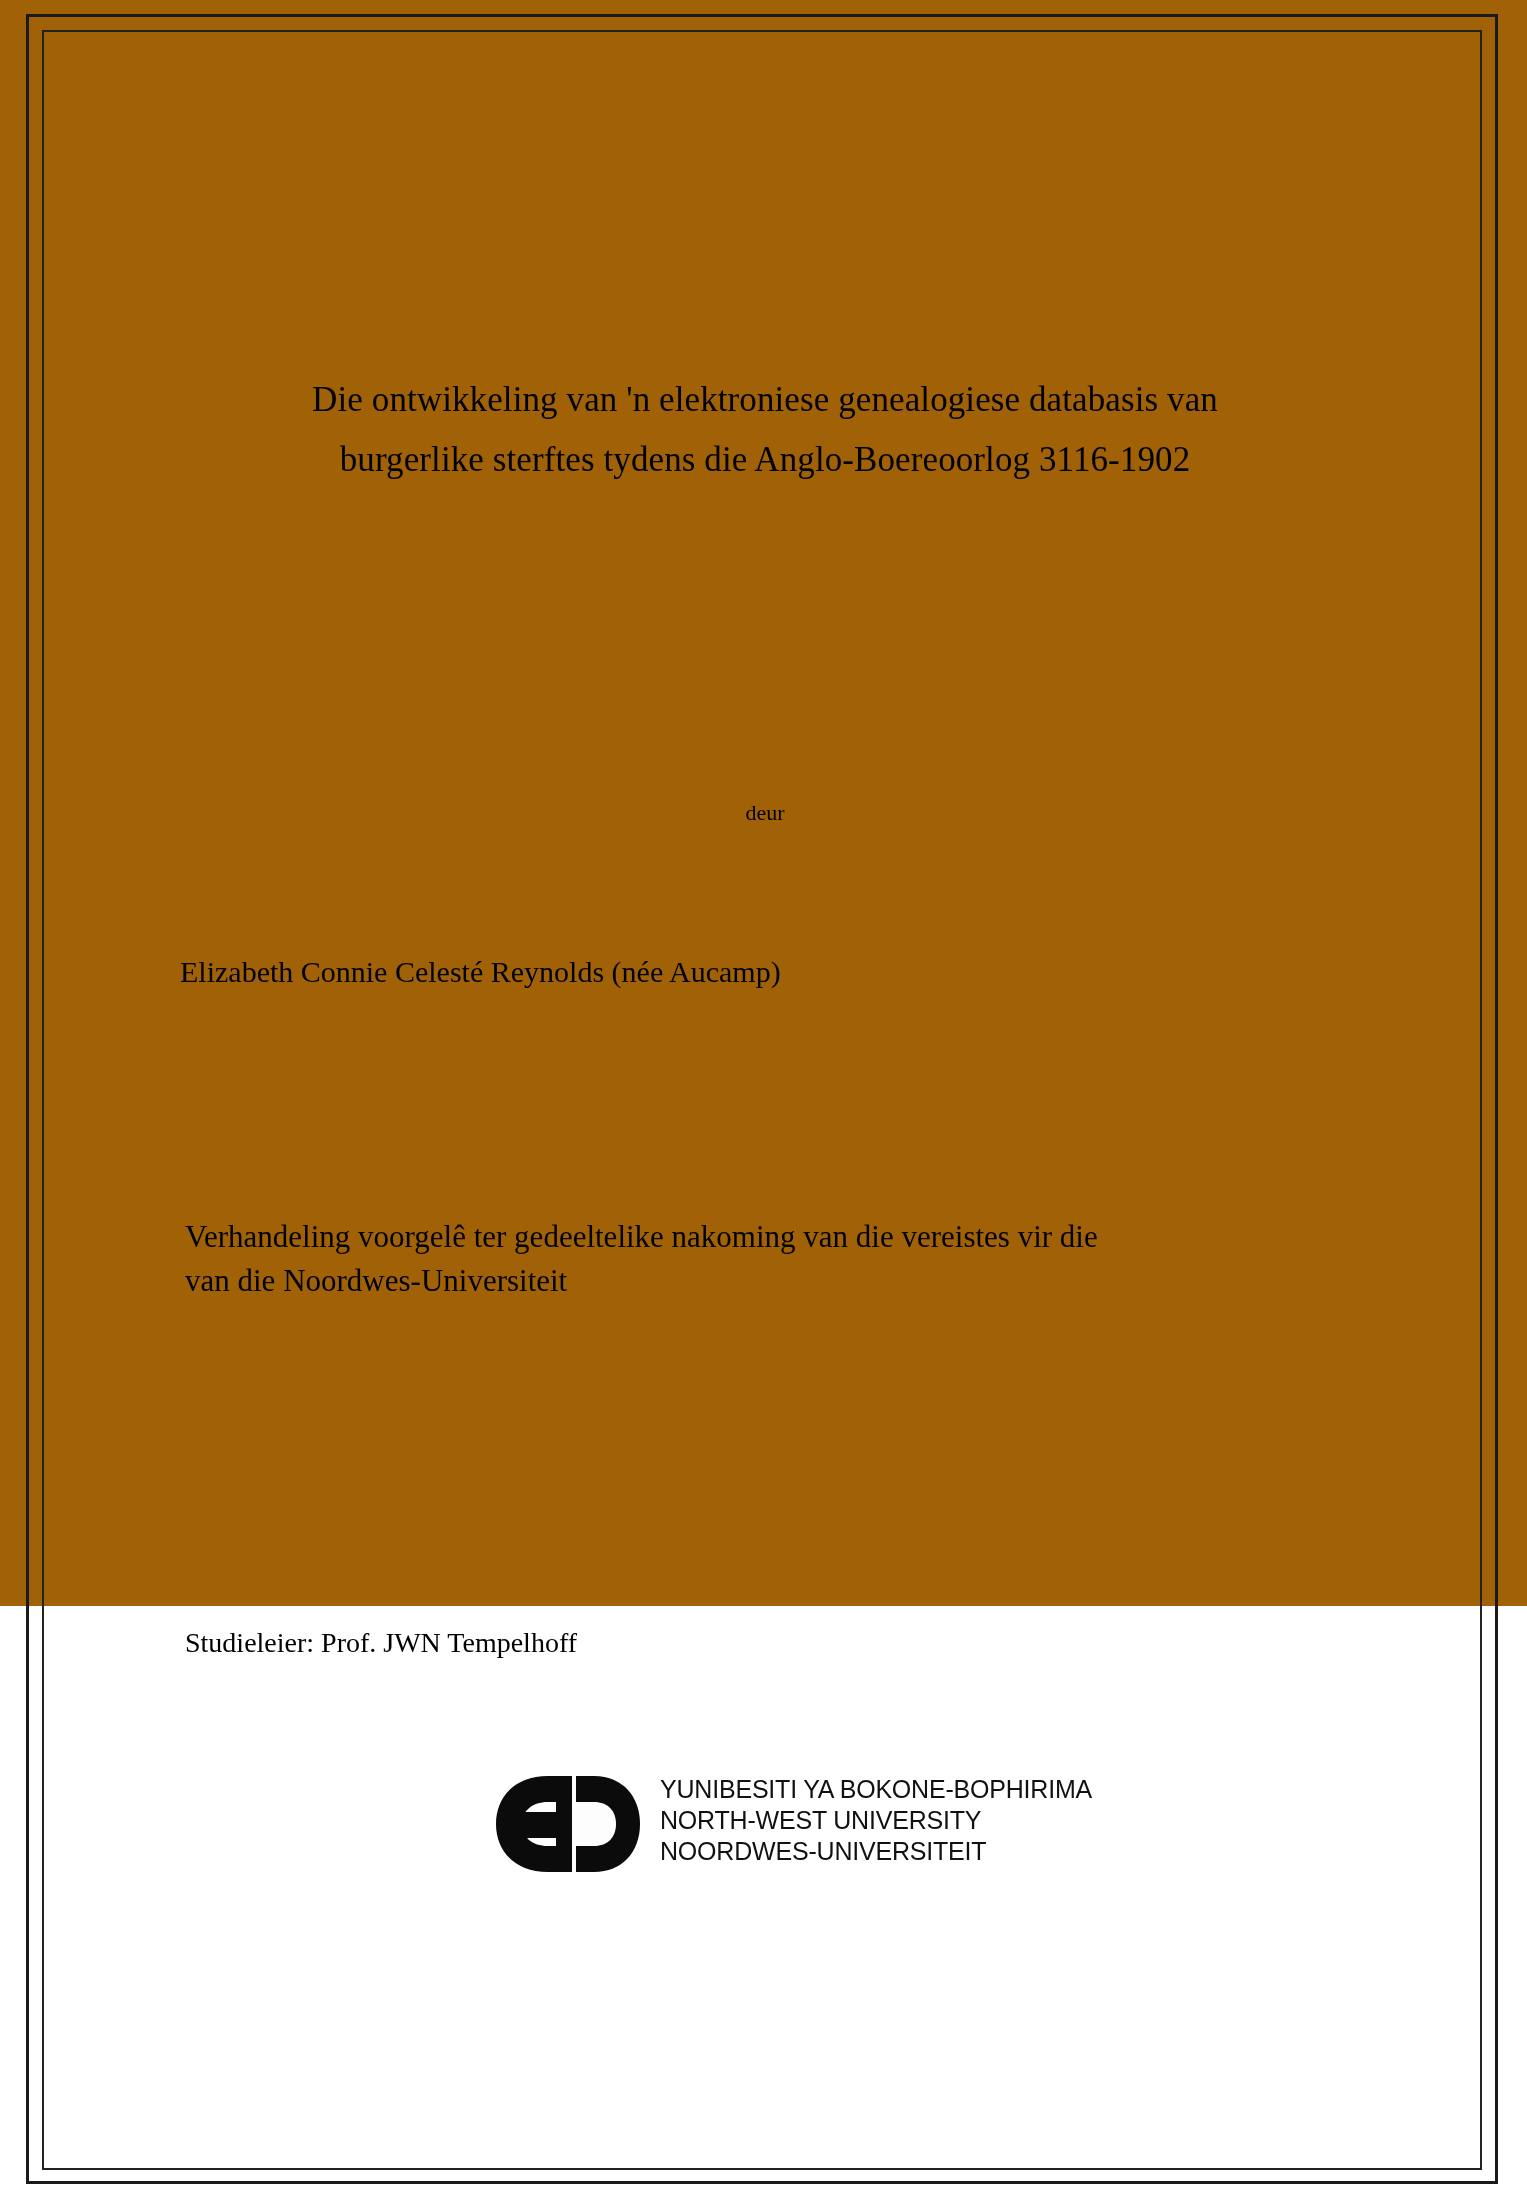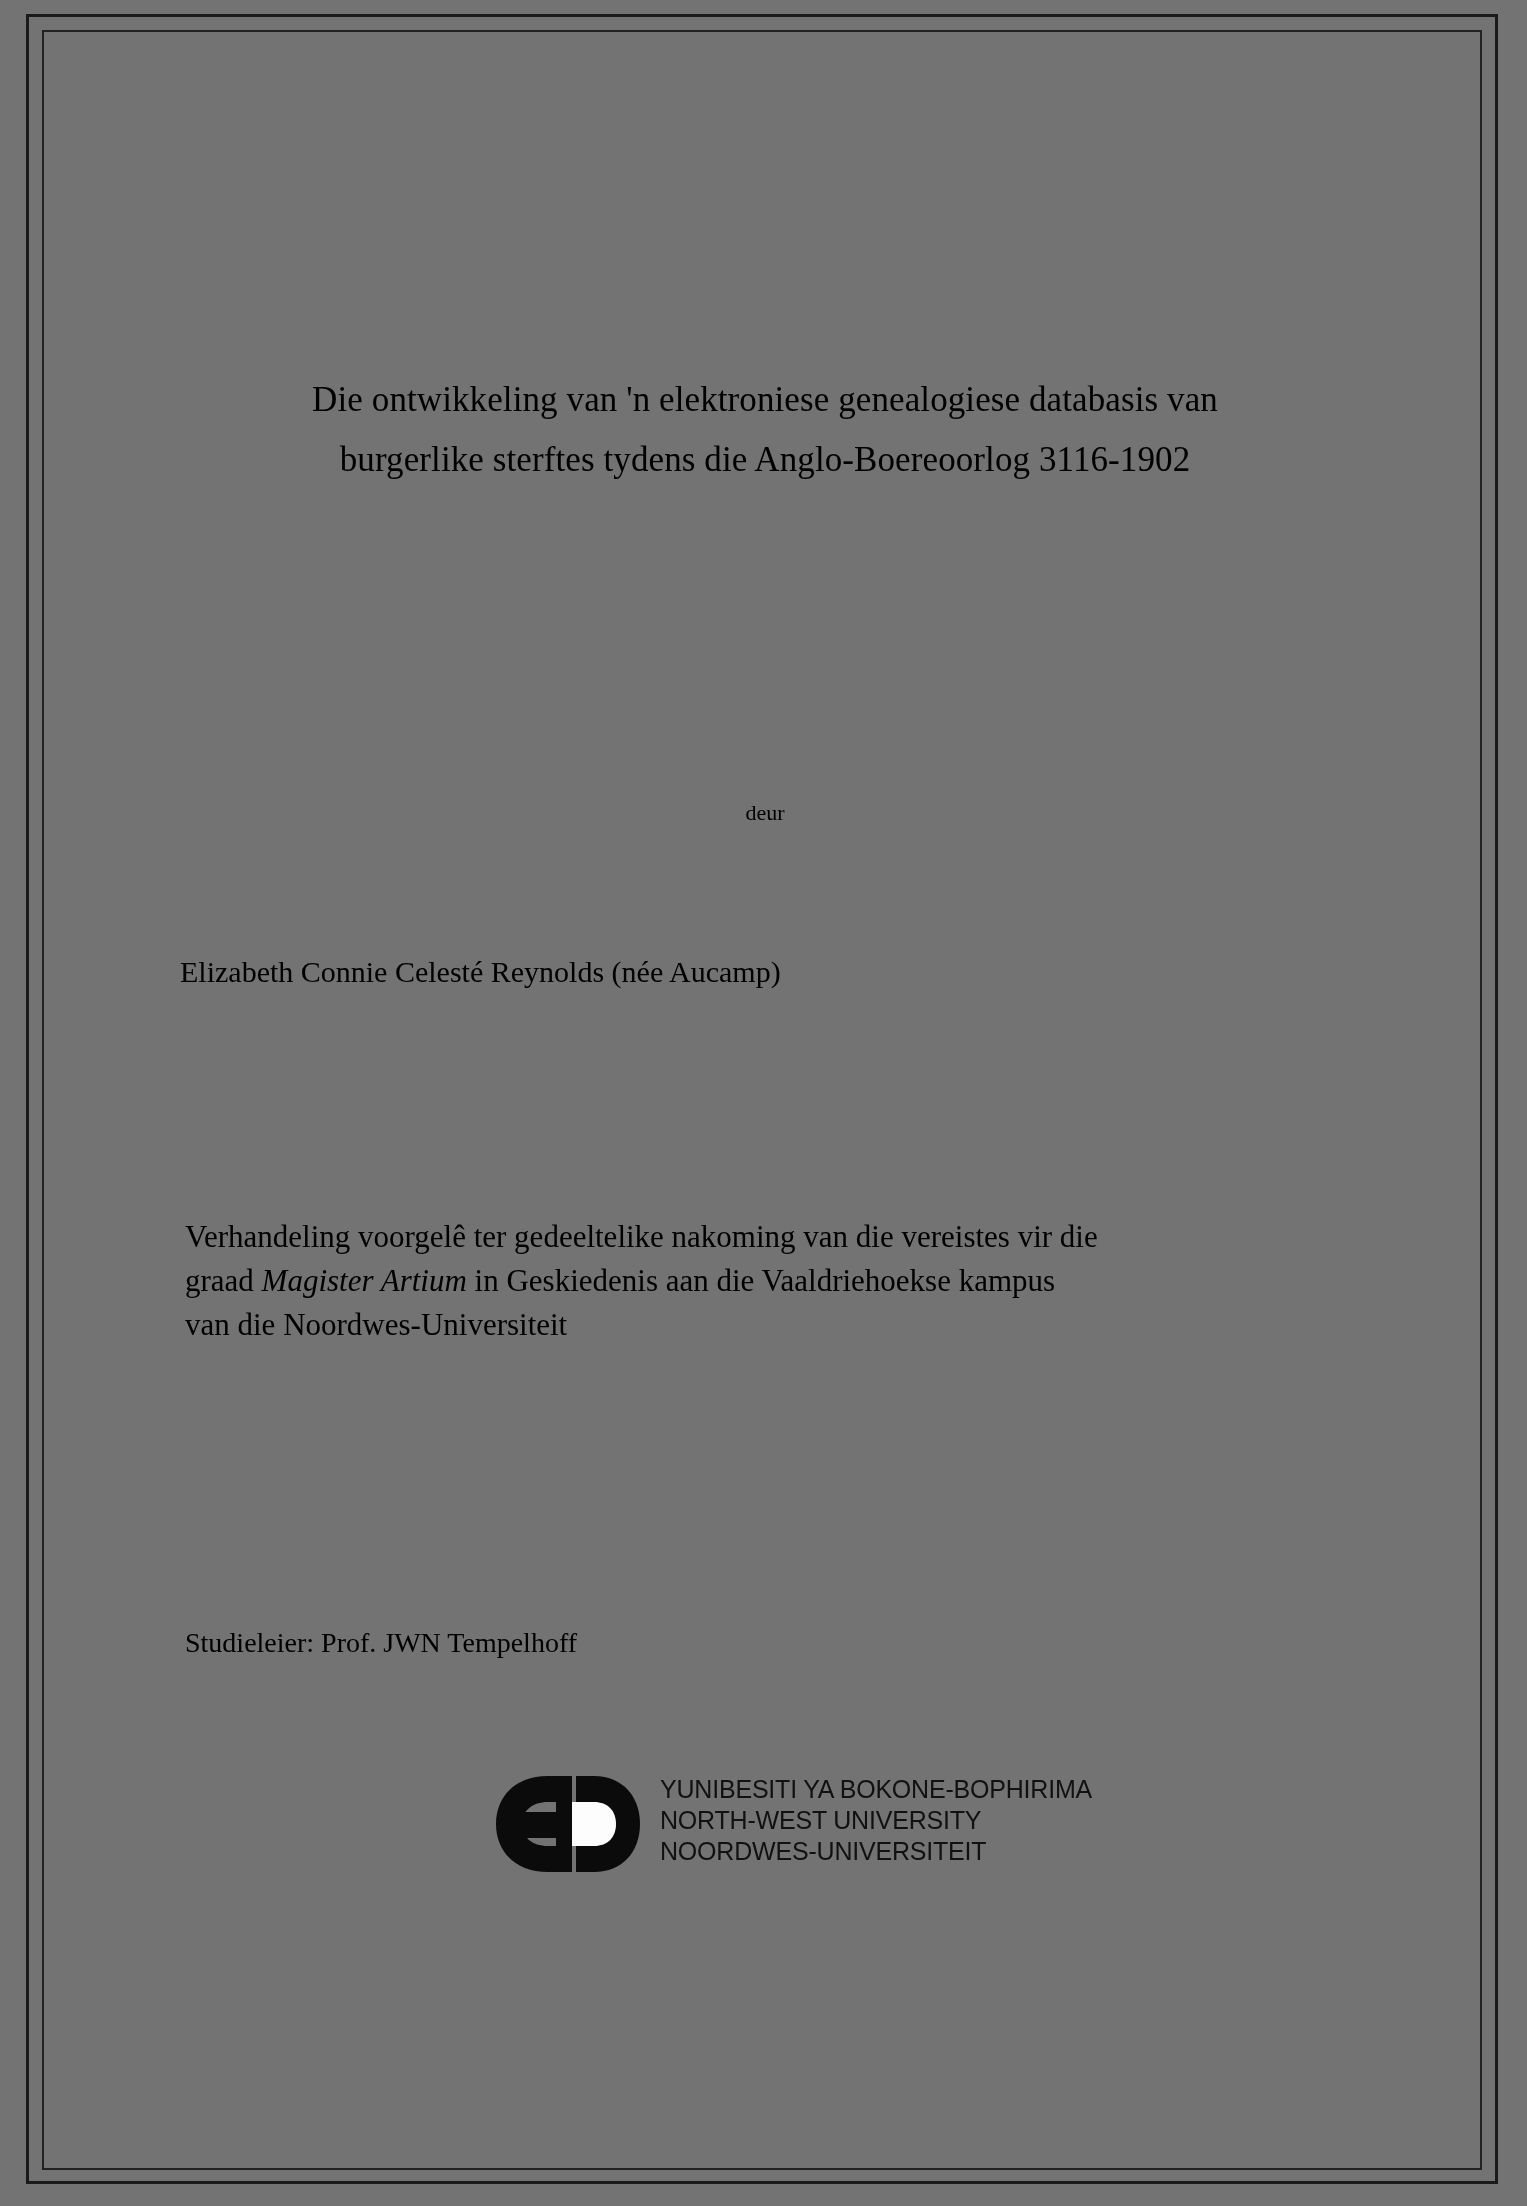--- a/index.html
+++ b/index.html
@@ -13,22 +13,22 @@
     font-family: "Liberation Serif", serif;
     color: #000000;
     position: relative;
     overflow: hidden;
   }
 
   .page {
     position: absolute;
     left: 0; top: 0;
     width: 1527px;
-    height: 2206px;
-    background: #737373;
+    height: 1606px;
+    background: #a16207;
   }
 
   
   .scan-frame-outer {
     position: absolute;
     left: 26px;
     top: 14px;
     width: 1472px;
     height: 2170px;
     border: 3px solid #1a1a1a;
@@ -153,21 +153,20 @@
       <span class="line">Die ontwikkeling van 'n elektroniese genealogiese databasis van</span>
       <span class="line">burgerlike sterftes tydens die Anglo-Boereoorlog 3116-1902</span>
     </div>
 
     <div class="deur">deur</div>
 
     <div class="author">Elizabeth Connie Celesté Reynolds (née Aucamp)</div>
 
     <div class="statement">
       <div class="just">Verhandeling voorgelê ter gedeeltelike nakoming van die vereistes vir die</div>
-      <div class="l2"><span>graad </span><i>Magister Artium</i><span> in Geskiedenis aan die Vaaldriehoekse kampus</span></div>
       <div class="l3">van die Noordwes-Universiteit</div>
     </div>
 
     <div class="supervisor">
       <div>Studieleier: Prof. JWN Tempelhoff</div>
     </div>
 
     <div class="logo-block">
       <div class="logo-mark">
         <svg width="160" height="105" viewBox="0 0 160 105" xmlns="http://www.w3.org/2000/svg">

